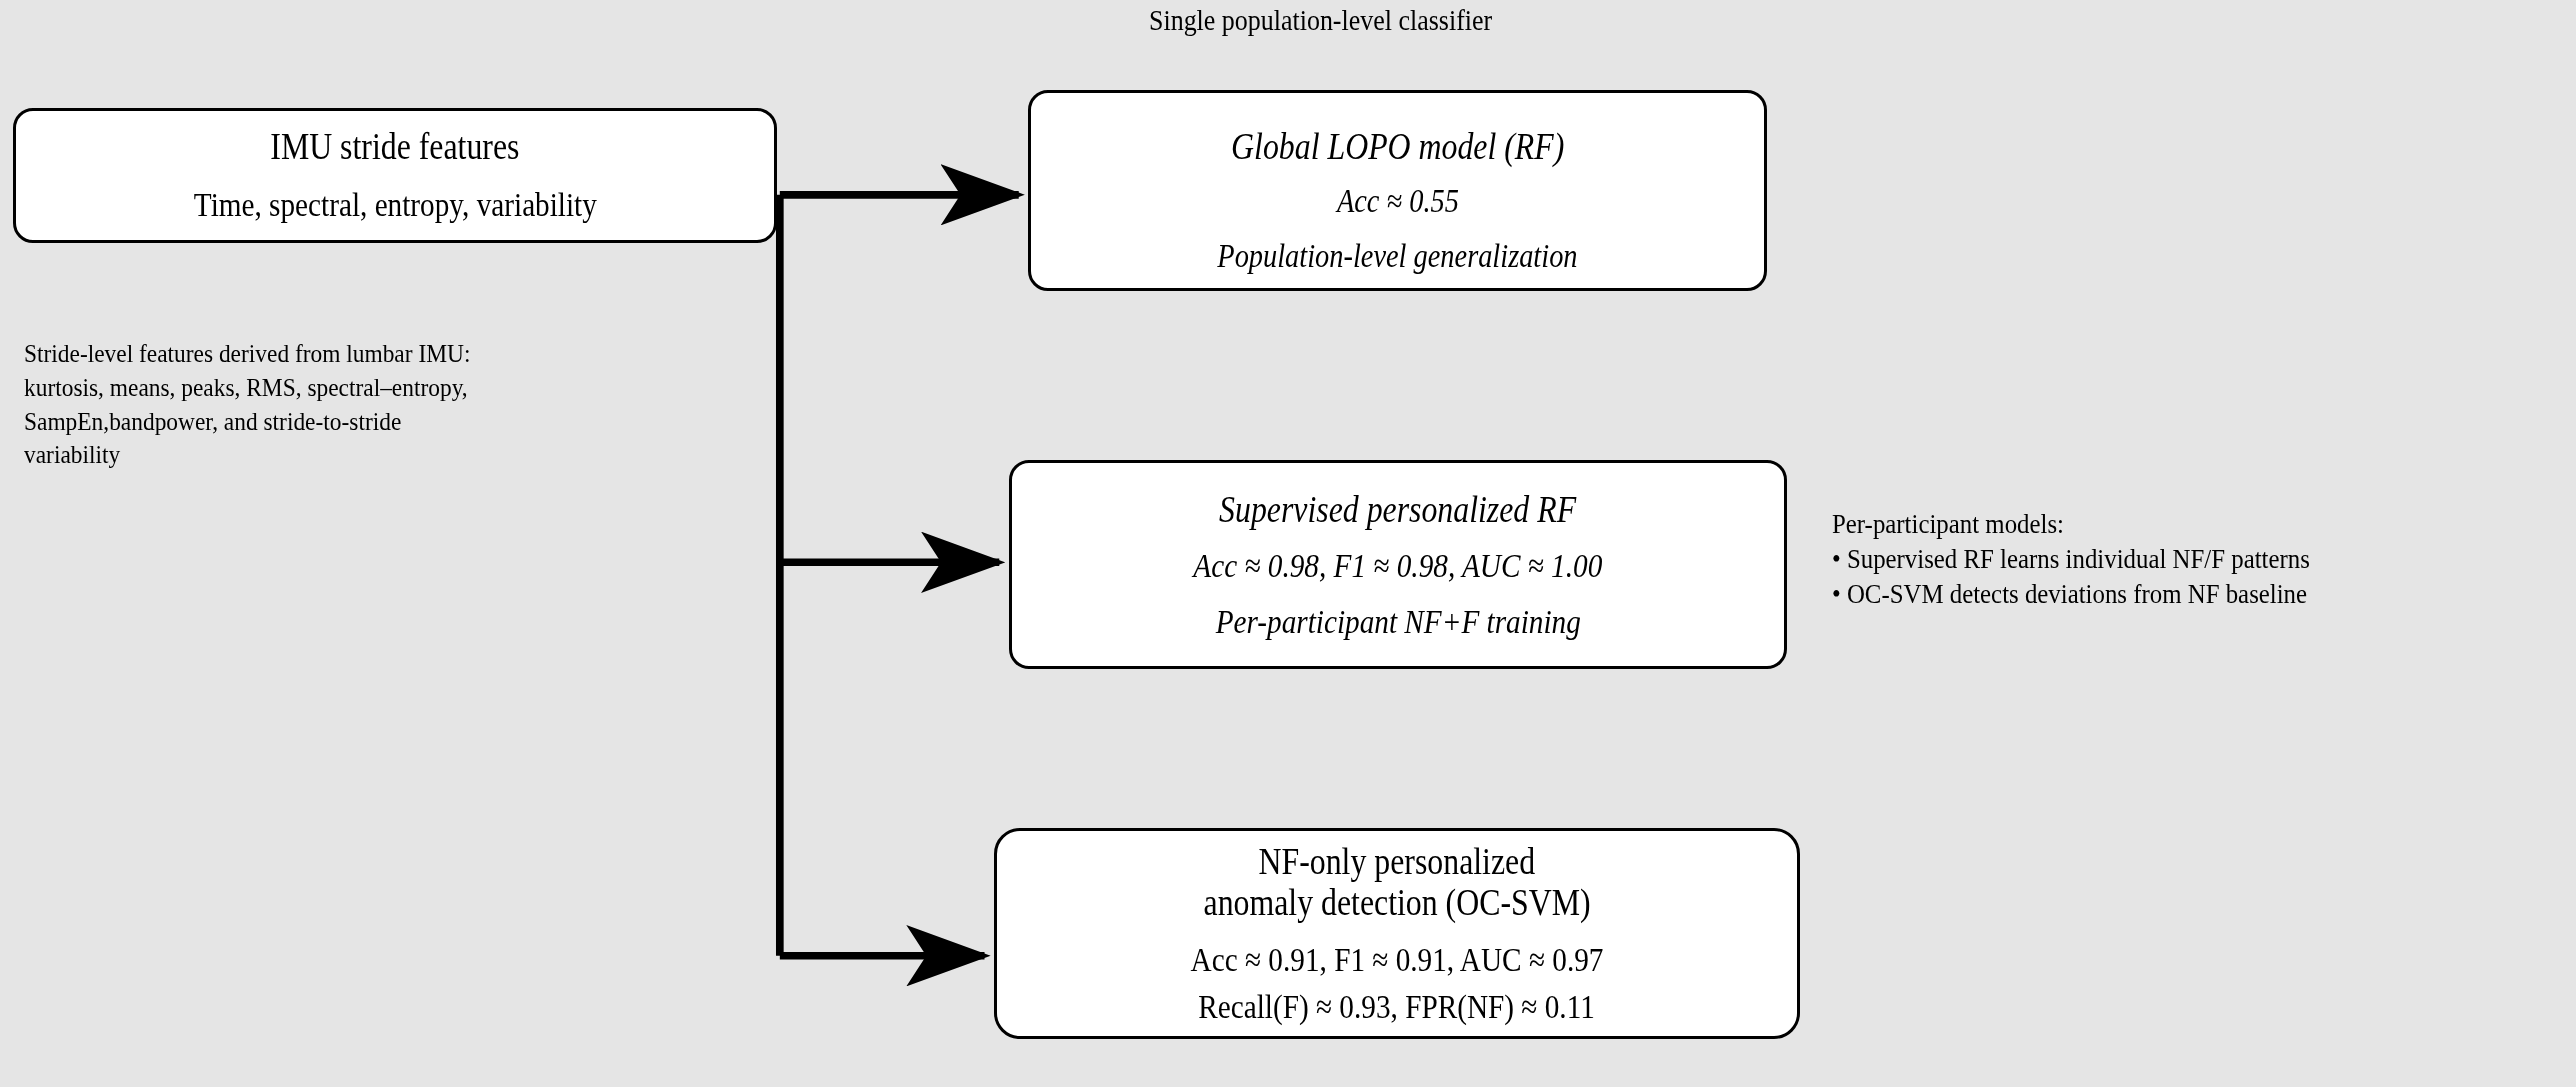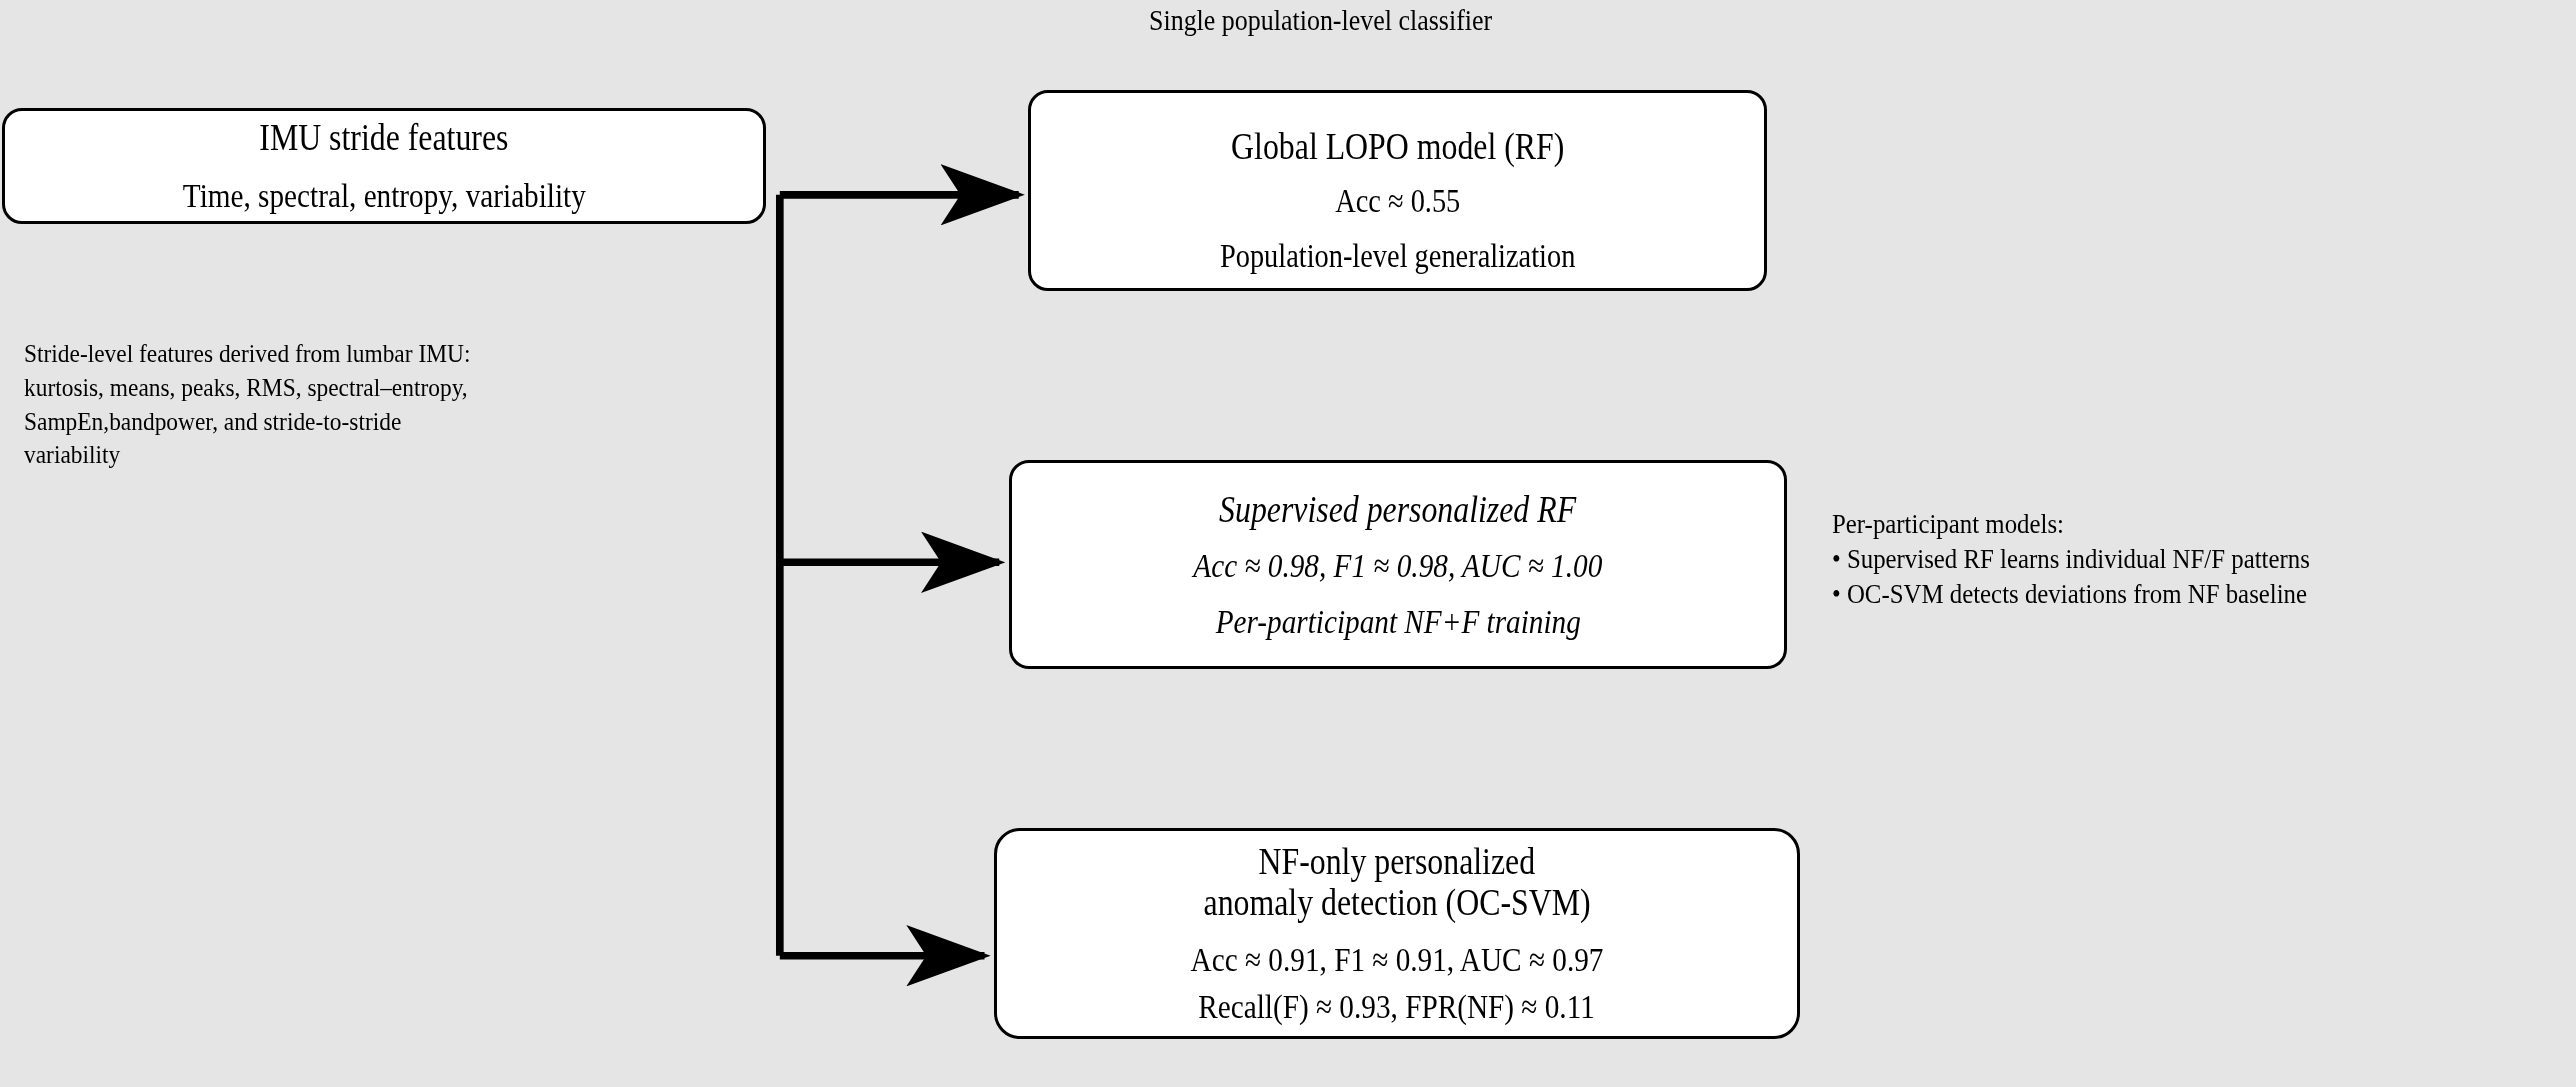--- a/index.html
+++ b/index.html
@@ -32,35 +32,36 @@
   }
   .node .line {
     display: block;
     white-space: nowrap;
     transform: scaleX(0.86);
     transform-origin: center center;
   }
 
   
   #box-input {
-    left: 2px;
+    left: 13px;
     top: 108px;
     width: 764px;
-    height: 116px;
+    height: 135px;
   }
   #box-input .l1 { font-size: 37px; line-height: 1.05; margin-bottom: 20px; }
   #box-input .l2 { font-size: 34px; line-height: 1.05; }
 
   
   #box-global {
     left: 1028px;
     top: 90px;
     width: 739px;
     height: 201px;
     padding-top: 19px;
+    font-style: italic;
   }
   #box-global .l1 { font-size: 37px; margin-bottom: 15.3px; }
   #box-global .l2 { font-size: 33px; margin-bottom: 17.7px; }
   #box-global .l3 { font-size: 33px; }
 
   
   #box-supervised {
     left: 1009px;
     top: 460px;
     width: 778px;

